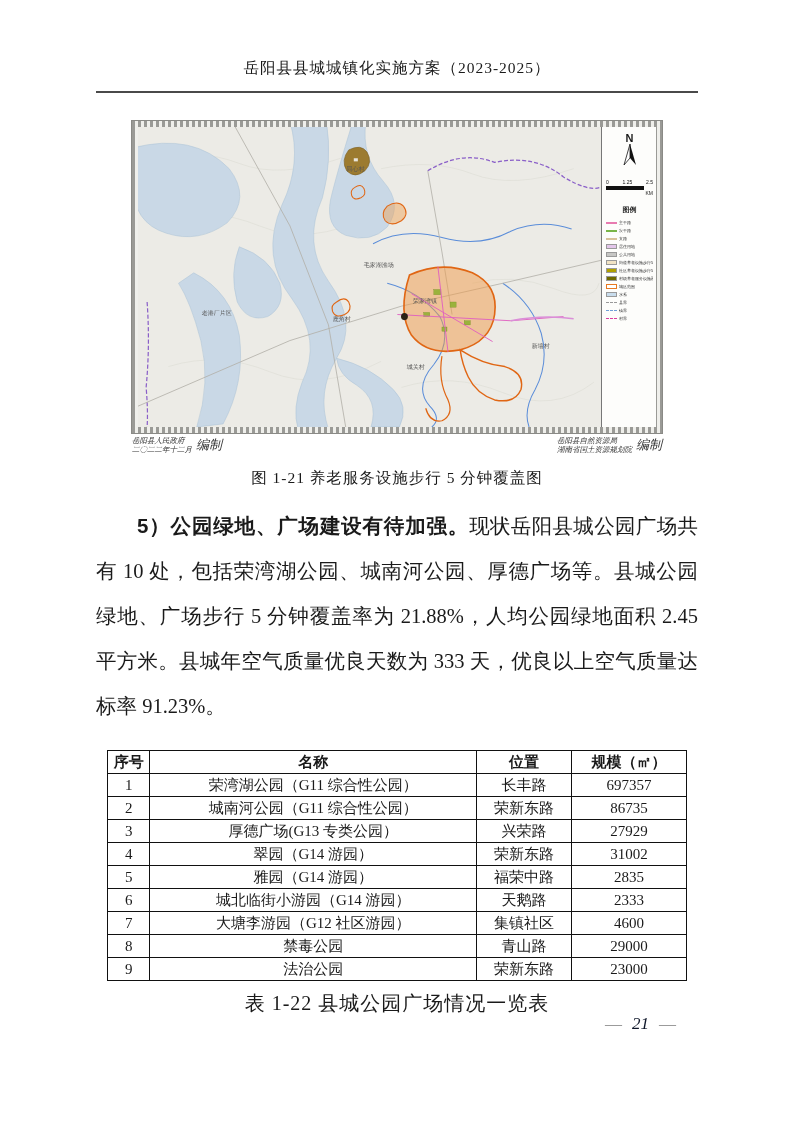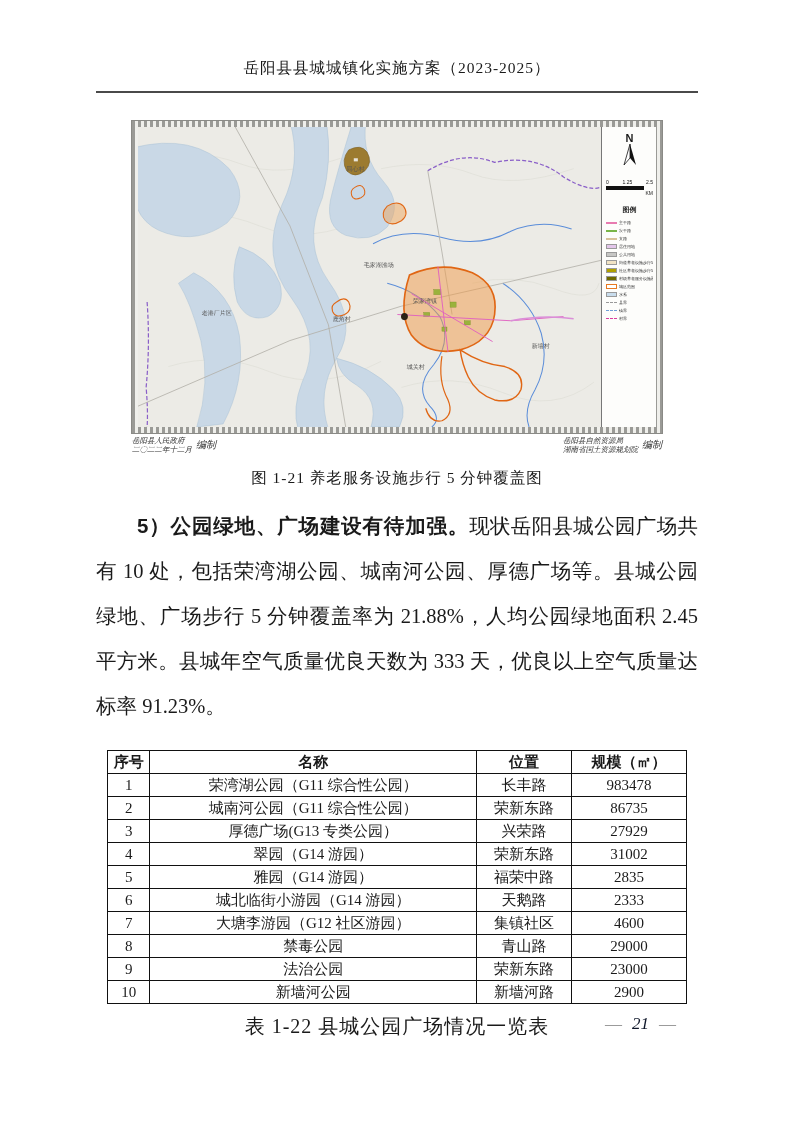--- a/index.html
+++ b/index.html
@@ -71,21 +71,21 @@
   .legend-swatch { width:11px; height:5px; flex:0 0 11px; margin-right:2px; box-sizing:border-box; }
   .legend-label { font-size:4px; color:#333; white-space:nowrap; overflow:hidden; }
   
   .map-attrib-row {
     width: 530px; margin: 3px auto 0 auto;
     display: flex; justify-content: space-between;
     font-size: 7.5px; font-style: italic; color:#333;
   }
   .attrib { display:flex; align-items:center; gap:4px; }
   .attrib .lines { text-align:left; line-height: 9px; }
-  .attrib .suffix { font-size:10px; }
+  .attrib .suffix { font-size:13px; }
   .figure-caption {
     text-align: center;
     font-size: 15.5px;
     letter-spacing: 1px;
     margin-top: 14px;
   }
   
   .body-paragraph {
     margin-top: 14px;
     font-size: 20.5px;
@@ -331,21 +331,21 @@
         <th class="col-name">名称</th>
         <th class="col-loc">位置</th>
         <th class="col-size">规模（㎡）</th>
       </tr>
     </thead>
     <tbody id="park-table-body">
         <tr>
           <td class="col-idx">1</td>
           <td class="col-name">荣湾湖公园（G11 综合性公园）</td>
           <td class="col-loc">长丰路</td>
-          <td class="col-size">983478</td>
+          <td class="col-size">697357</td>
         </tr>
         <tr>
           <td class="col-idx">2</td>
           <td class="col-name">城南河公园（G11 综合性公园）</td>
           <td class="col-loc">荣新东路</td>
           <td class="col-size">86735</td>
         </tr>
         <tr>
           <td class="col-idx">3</td>
           <td class="col-name">厚德广场(G13 专类公园）</td>
@@ -381,26 +381,20 @@
           <td class="col-name">禁毒公园</td>
           <td class="col-loc">青山路</td>
           <td class="col-size">29000</td>
         </tr>
         <tr>
           <td class="col-idx">9</td>
           <td class="col-name">法治公园</td>
           <td class="col-loc">荣新东路</td>
           <td class="col-size">23000</td>
         </tr>
-        <tr>
-          <td class="col-idx">10</td>
-          <td class="col-name">新墙河公园</td>
-          <td class="col-loc">新墙河路</td>
-          <td class="col-size">2900</td>
-        </tr>
       </tbody>
   </table>
 
   <div class="table-caption">表 1-22  县城公园广场情况一览表</div>
 
   <div class="page-footer">
     <span class="dash">—</span><span class="num">21</span><span class="dash">—</span>
   </div>
 
 </div>

